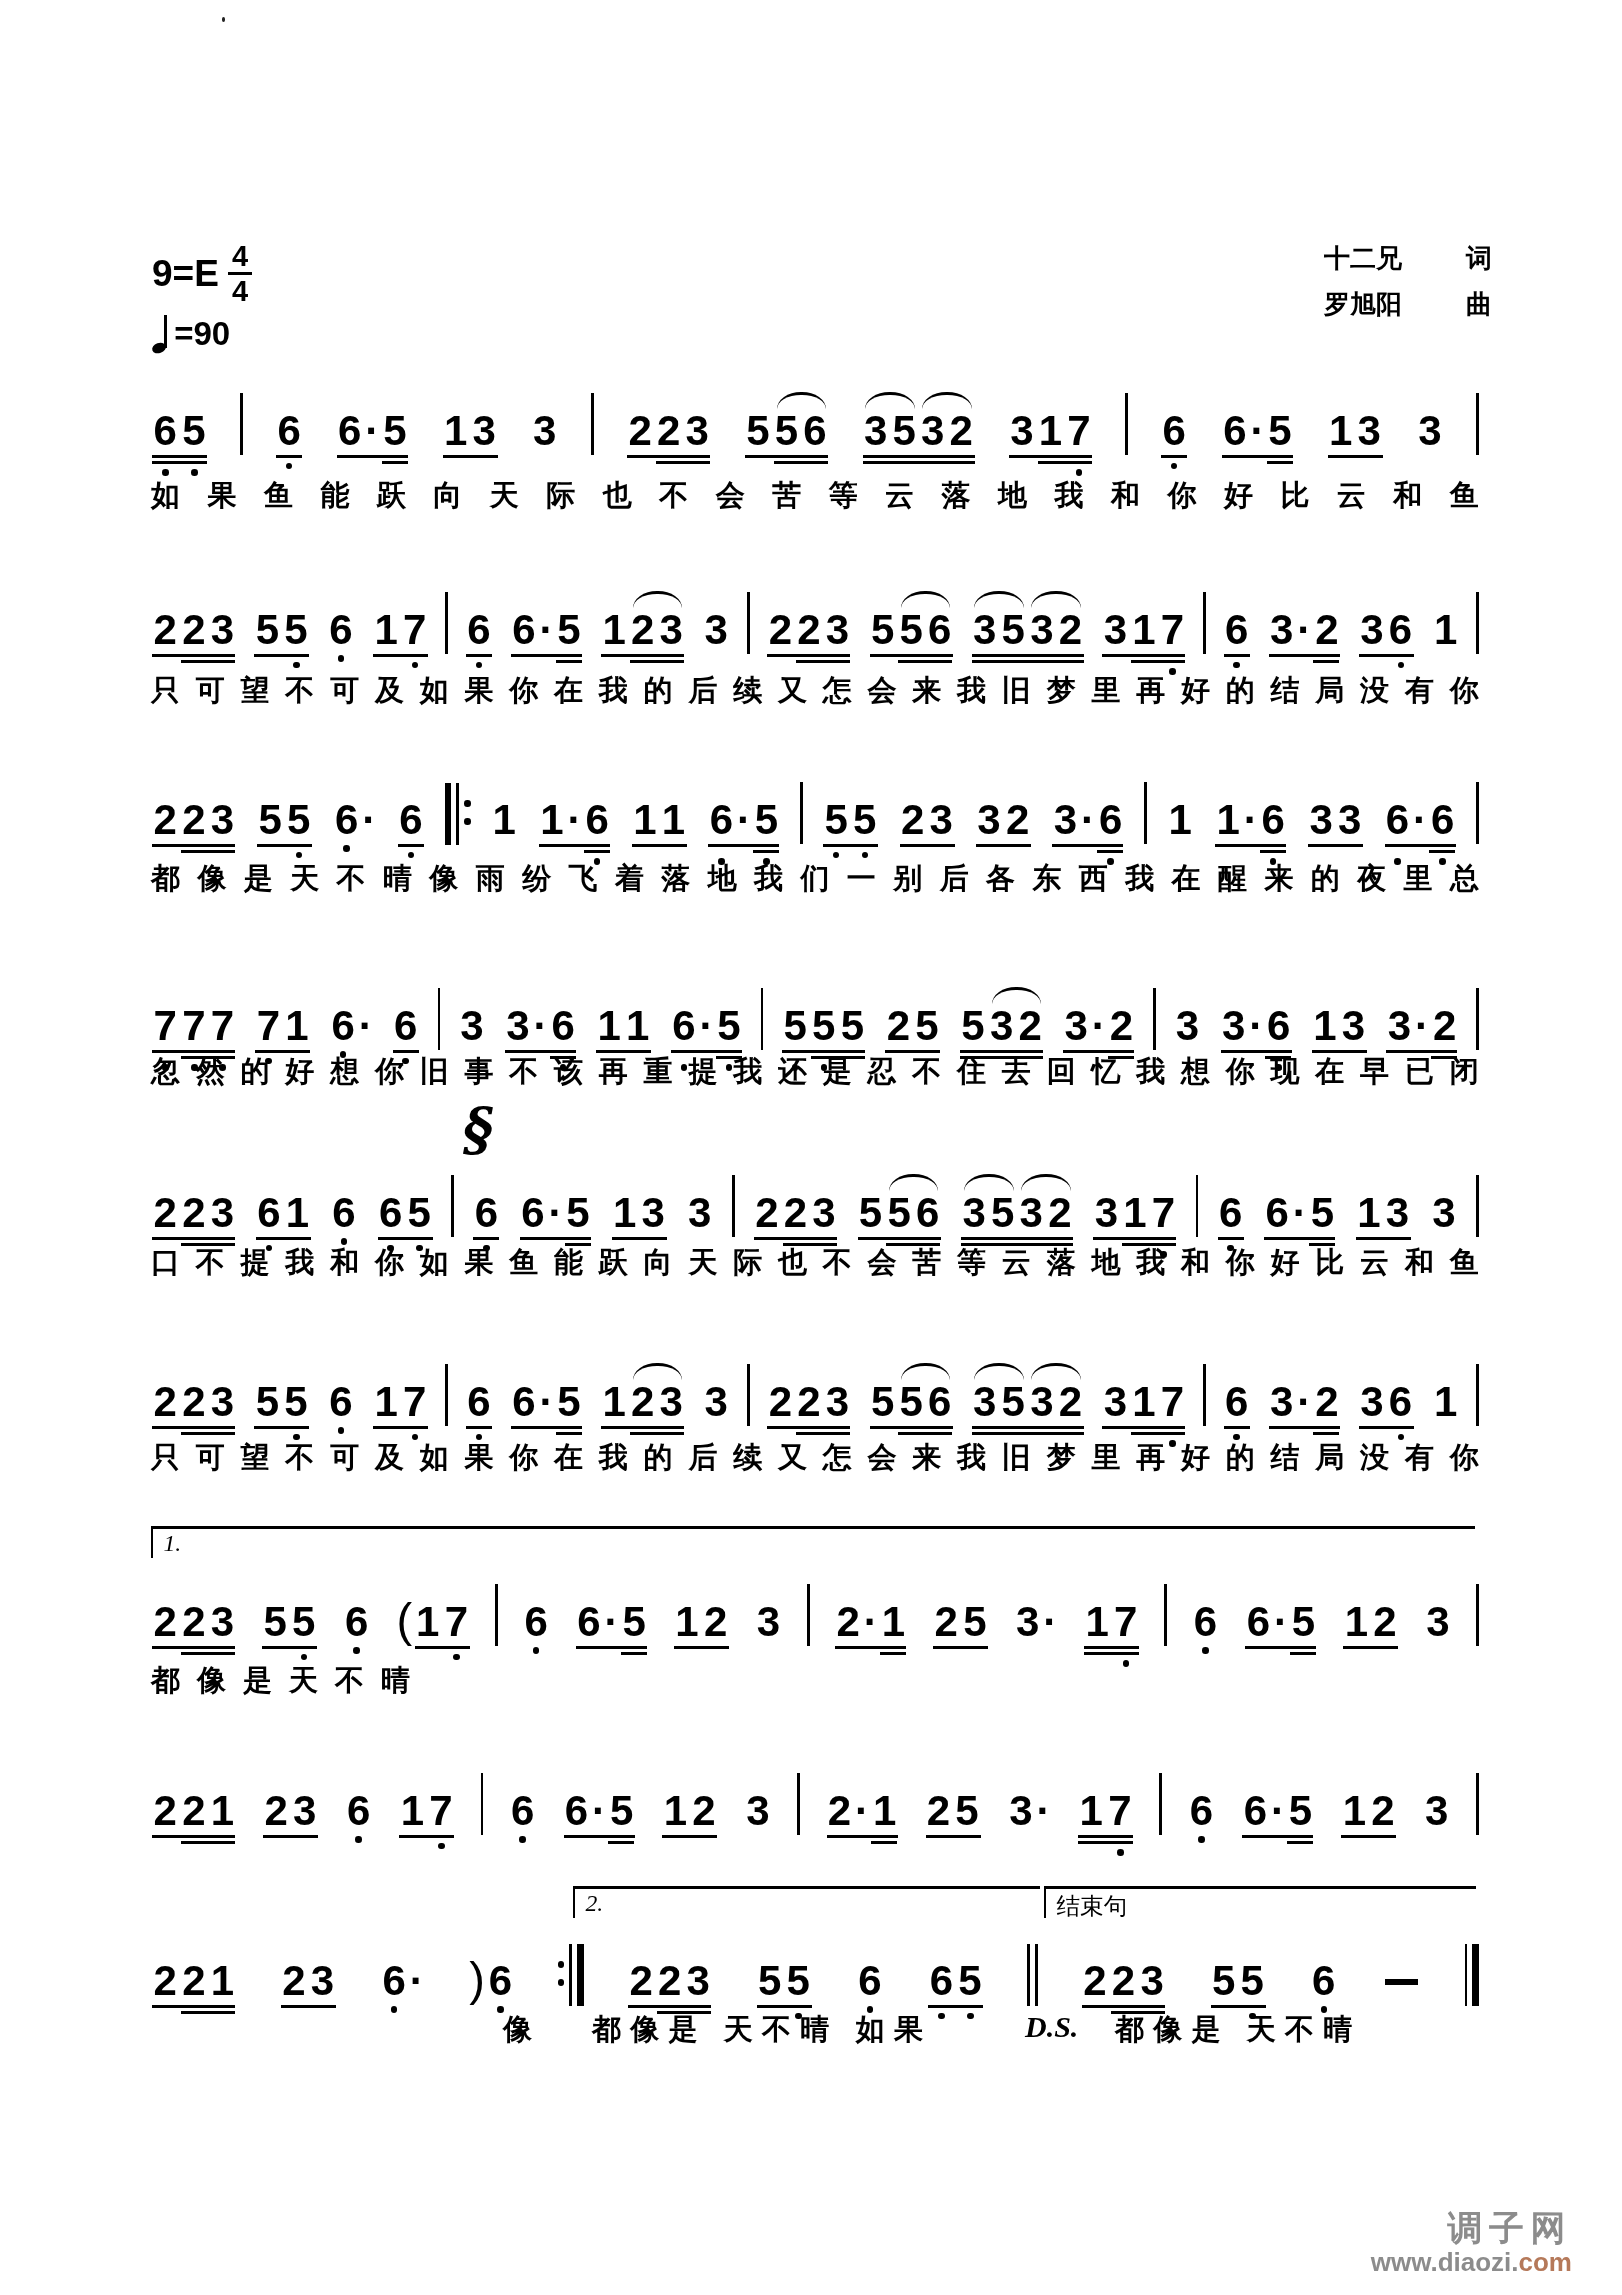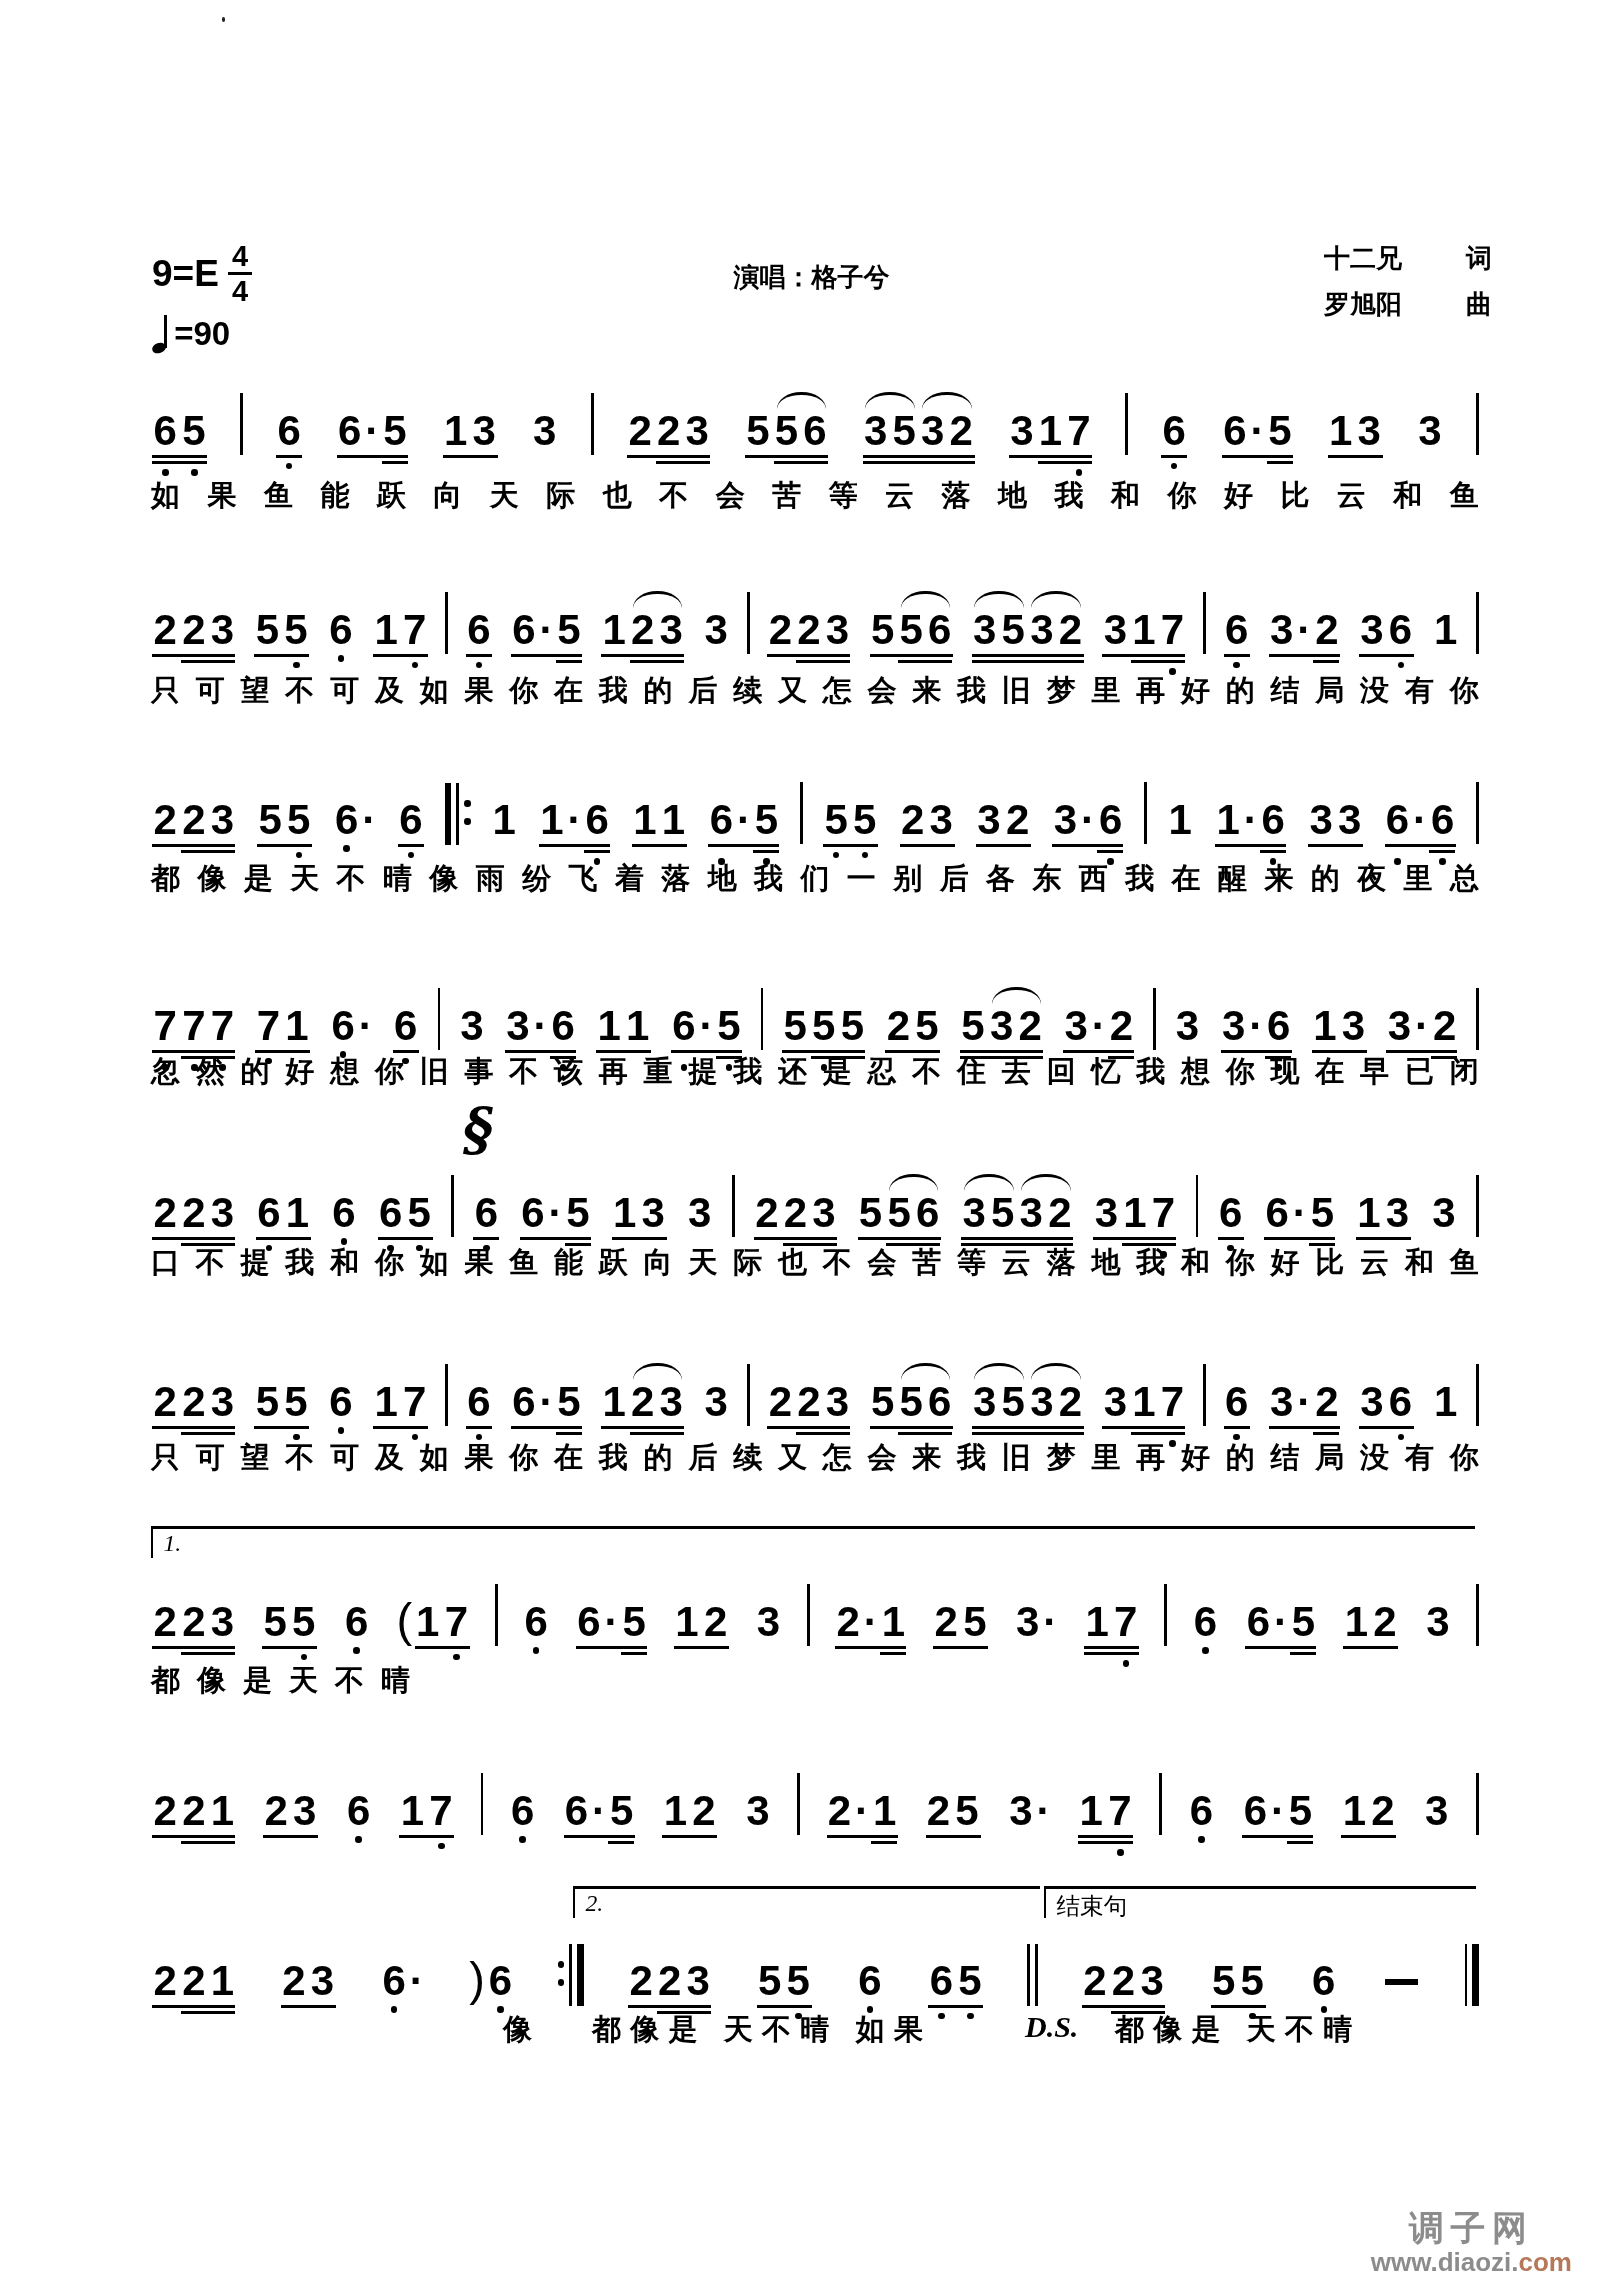--- a/index.html
+++ b/index.html
@@ -72,21 +72,20 @@
     </div>
     <div class="temporow">
       <span class="qnote">
           <span class="head"></span>
           <span class="stem"></span>
         </span>
       <span>=90</span>
     </div>
   </div>
 
-  <div class="singer">演唱：格子兮</div>
 
   <div class="credits">
     <div class="credit">
       <span>十二兄</span>
       <span>词</span>
     </div>
     <div class="credit">
       <span>罗旭阳</span>
       <span>曲</span>
     </div>
@@ -1175,20 +1174,20 @@
           <div class="bar"></div>
           <div class="bar thick"></div>
         </div>
       </div>
       <span class="lyr-seg" style="left: 503px; top: 2010px;">像</span>
       <span class="lyr-seg" style="letter-spacing: 9.2px; left: 592px; top: 2010px;">都像是 天不晴 如果</span>
       <span class="lyr-seg ds" style="left: 1025px; top: 2010px;">D.S.</span>
       <span class="lyr-seg" style="letter-spacing: 9.2px; left: 1115px; top: 2010px;">都像是 天不晴</span>
     </div>
 
-  <div class="watermark" style="color: rgb(140, 140, 140); text-align: center;">
+  <div class="watermark" style="color: rgb(140, 140, 140);">
     <div class="wm-name">调子网</div>
     <div class="wm-url">
       <span>www.diaozi.</span><span class="tail">com</span>
     </div>
   </div>
 </div>
 
 
 </body></html>

